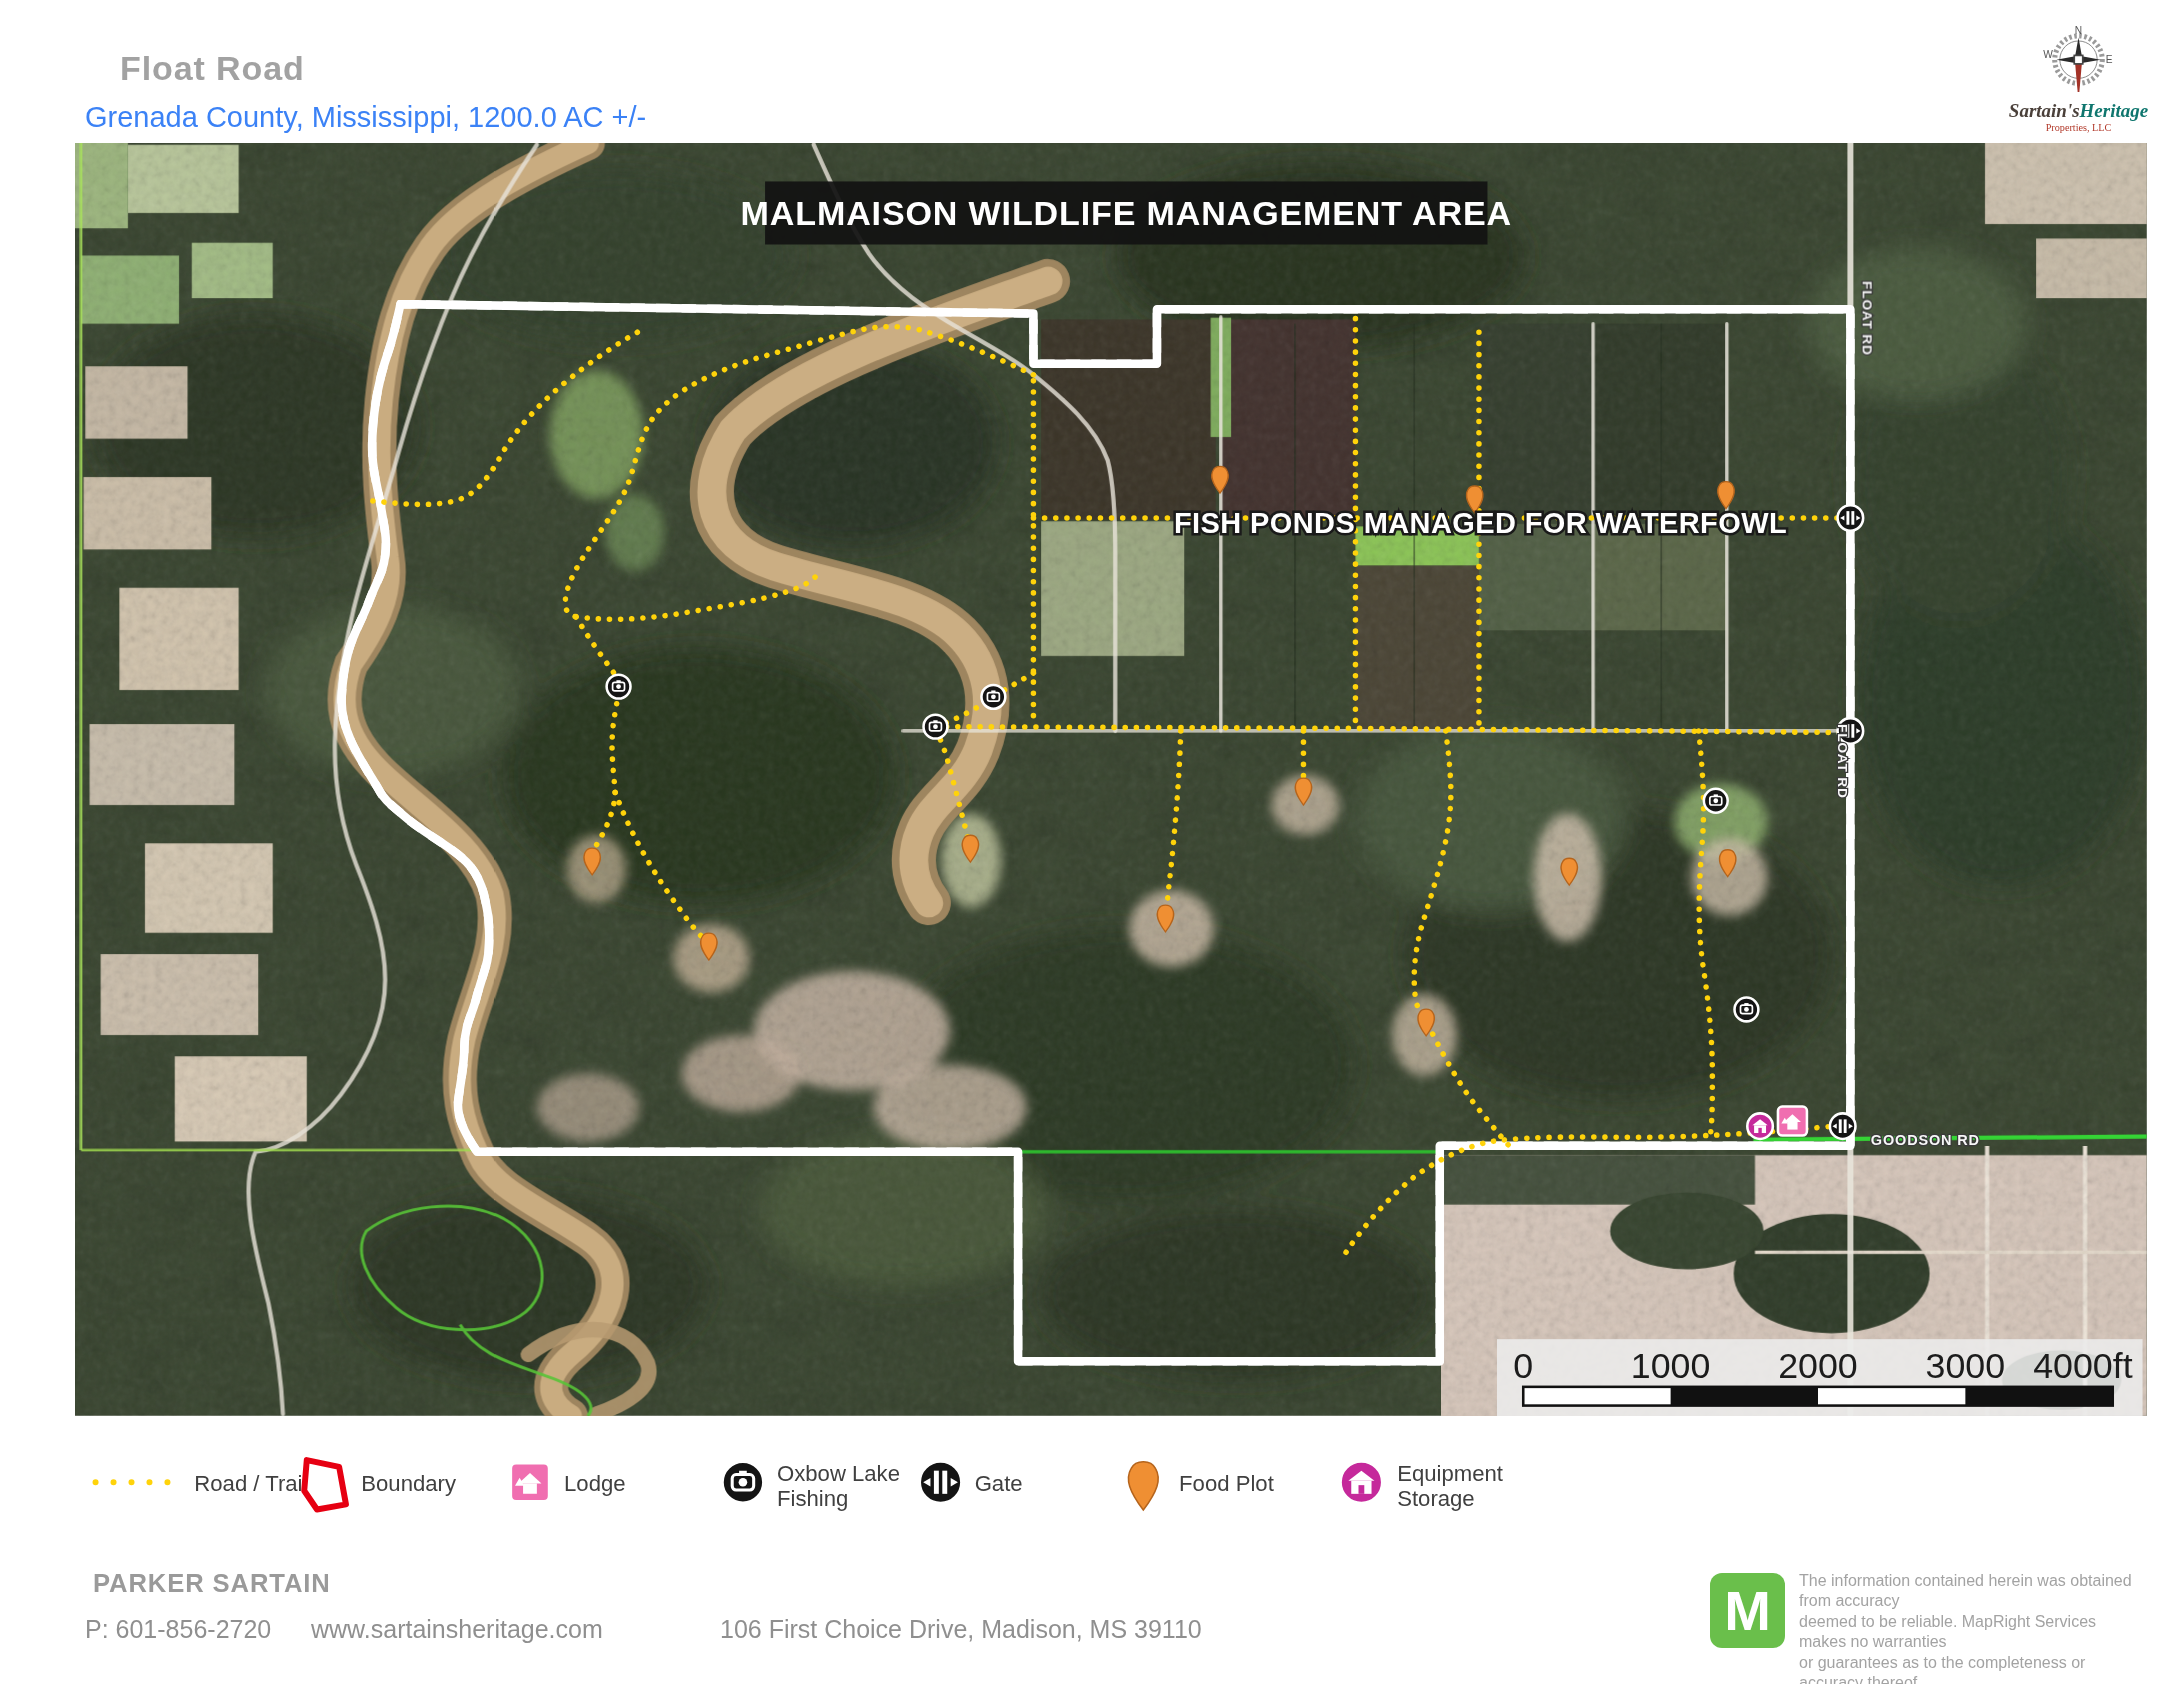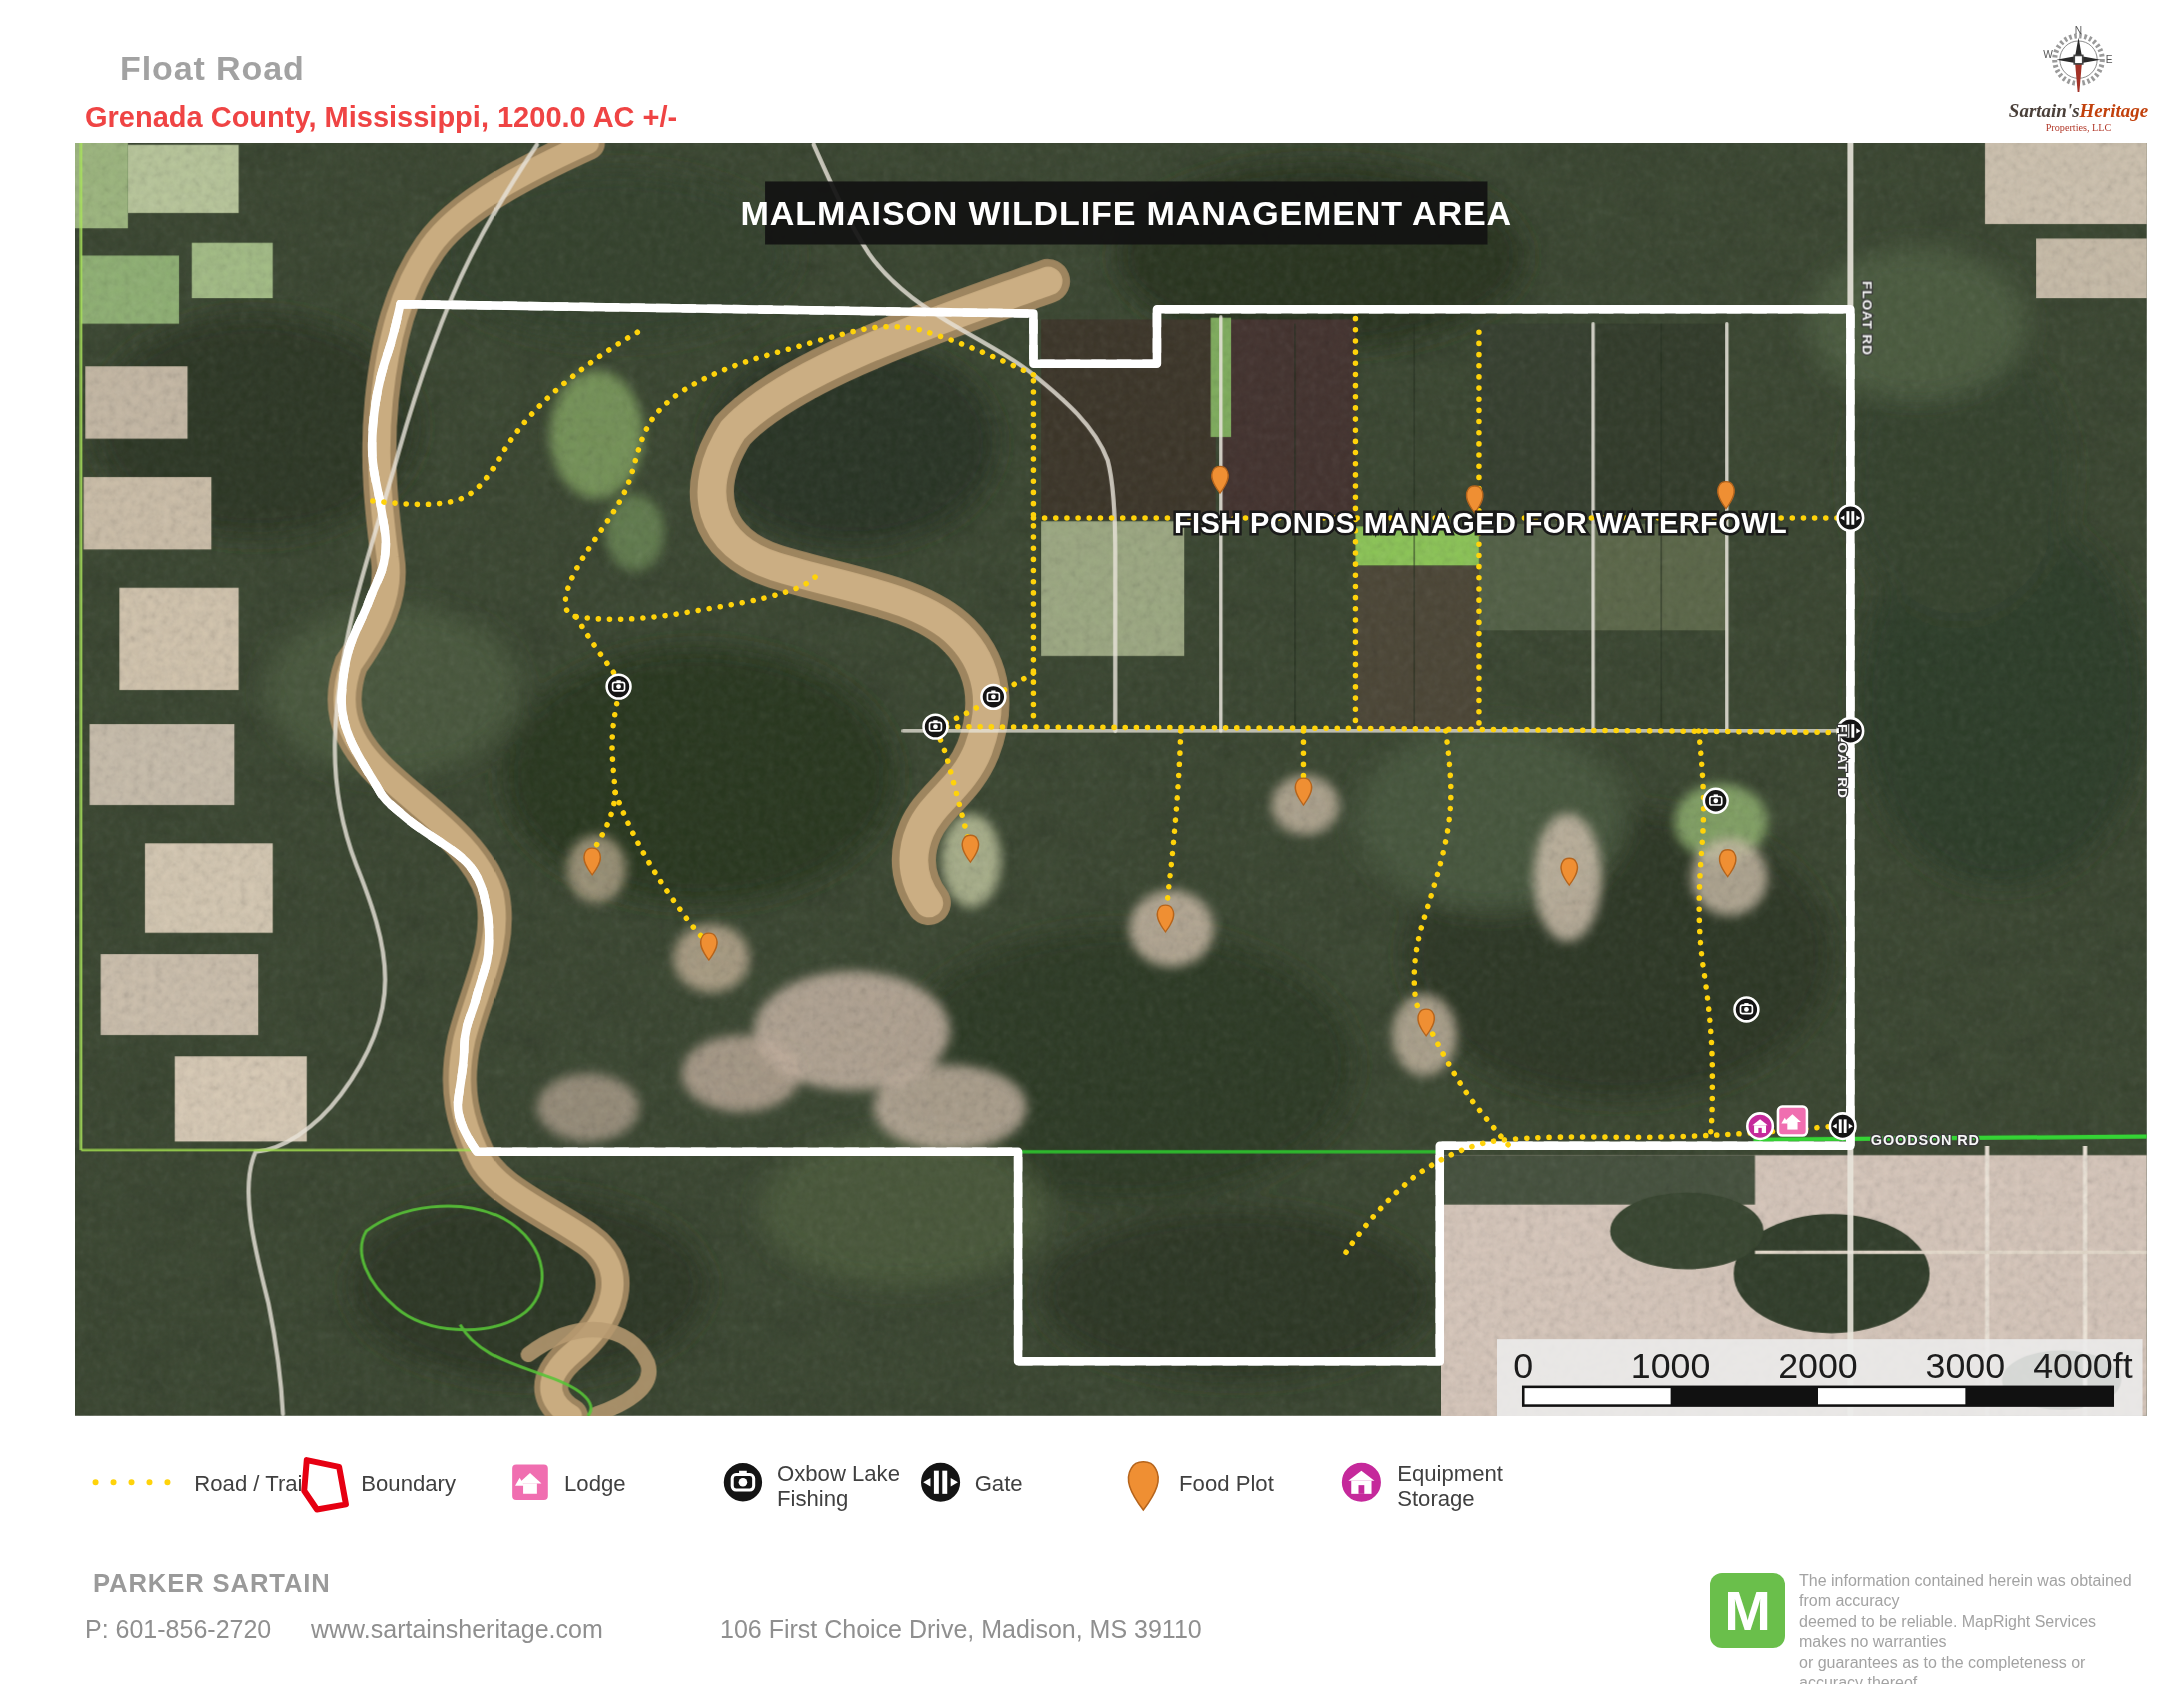--- a/index.html
+++ b/index.html
@@ -1,23 +1,23 @@
 <!DOCTYPE html>
 <html style="font-size:13.6px"><head>
 <meta charset="utf-8">
 <style>
   html,body{margin:0;padding:0;background:#ffffff;}
   .page{position:relative;width:2181px;height:1685px;background:#ffffff;overflow:hidden;
         font-family:"Liberation Sans", sans-serif;}
   .hdr-title{position:absolute;left:85px;top:49px;font-size:34px;font-weight:bold;color:#a2a2a2;letter-spacing:0.9px;margin-left:35px;}
-  .hdr-sub{position:absolute;left:85px;top:101px;font-size:29px;color:#ef4444;font-weight:bold;}
+  .hdr-sub{position:absolute;left:85px;top:101px;font-size:29px;color:#3b82f6;}
   .logo{position:absolute;left:2002px;top:24px;width:153px;text-align:center;}
   .logo-line{font-family:"Liberation Serif", serif;font-size:19px;font-style:italic;font-weight:bold;white-space:nowrap;}
   .logo-line .p1{color:#4a403a;}
-  .logo-line .p2{color:#c2410c;}
+  .logo-line .p2{color:#0f766e;}
   .logo-sub{font-family:"Liberation Serif", serif;font-size:10.2px;color:#b23a2b;margin-top:0;}
   .footer-name{position:absolute;left:85px;top:1569px;font-size:25.6px;font-weight:bold;color:#9a9a9a;letter-spacing:0.9px;margin-left:8px;}
   .footer-row{position:absolute;left:85px;top:1615px;width:1363px;font-size:25px;color:#8f8f8f;}
   .footer-row span{position:absolute;white-space:nowrap;}
   .f-phone{left:0;}
   .f-web{left:226px;}
   .f-addr{left:635px;}
   .mapright{position:absolute;left:1710px;top:1571px;width:436px;}
   .mr-badge{position:absolute;left:0;top:1.7px;width:75px;height:75px;background:#6abf4b;border-radius:12px;
             color:#ffffff;font-size:56px;font-weight:bold;text-align:center;line-height:75px;}

